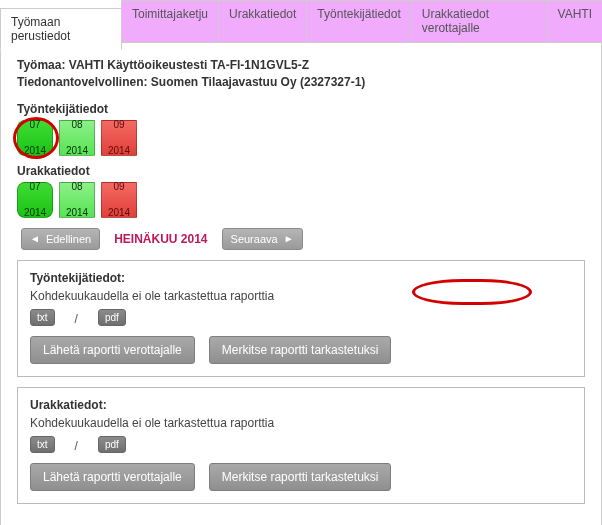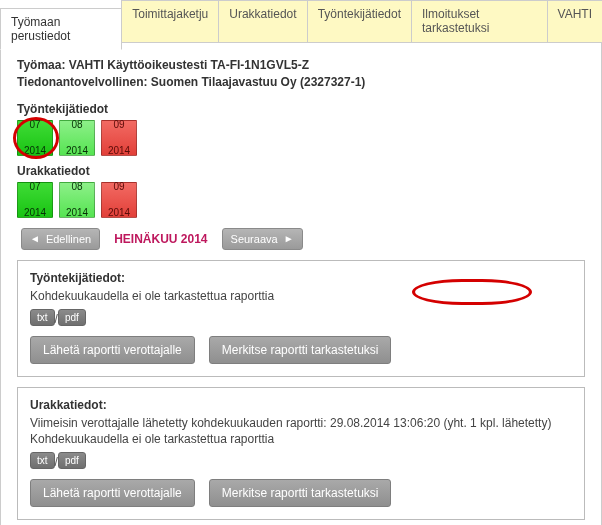--- a/index.html
+++ b/index.html
@@ -1,55 +1,55 @@
 <!DOCTYPE html>
 <html><head>
 <meta charset="utf-8">
 <style>
   * { box-sizing: border-box; margin: 0; padding: 0; }
   body { font-family: Arial, sans-serif; font-size: 12px; background: #fff; color: #333; }
   .wrap { width: 602px; }
   .tabs { display: flex; border-bottom: 1px solid #ccc; }
-  .tab { border: 1px solid #ccc; border-bottom: none; padding: 6px 10px; background: #fef9c3; font-size: 12px; color: #555; cursor: pointer; margin-right: -1px; }
+  .tab { border: 1px solid #ccc; border-bottom: none; padding: 6px 10px; background: #f0abfc; font-size: 12px; color: #555; cursor: pointer; margin-right: -1px; }
   .tab.active { background: #fff; color: #333; border-bottom: 1px solid #fff; position: relative; top: 8px; }
   .panel { border: 1px solid #ccc; border-top: none; padding: 14px 16px 18px 16px; }
   .hdr { font-weight: bold; font-size: 12px; line-height: 1.45; margin-bottom: 10px; }
   .sect-label { font-weight: bold; margin: 8px 0 4px 0; }
   .tiles { display: flex; gap: 6px; margin-bottom: 8px; position: relative; }
   .tile { width: 36px; height: 36px; border-radius: 1px; display: flex; flex-direction: column; align-items: center; justify-content: center; font-size: 10px; color: #0b3a0b; border: 1px solid rgba(0,0,0,0.25); }
   .tile .m { font-size: 10px; line-height: 1; }
   .tile .y { font-size: 10px; line-height: 1; margin-top: 16px; }
-  .tile.green  { background: linear-gradient(#3fdb36,#19c413); color: #063006; }
+  .tile.green  { background: linear-gradient(#3fdb36,#19c413); color: #063006; border-radius: 8px; }
   .tile.greenL { background: linear-gradient(#8df089,#56e452); color: #063006; }
   .tile.red    { background: linear-gradient(#f26a63,#e24039); color: #5a0b08; }
   .circle { position: absolute; border: 3px solid #d40000; border-radius: 50%; pointer-events: none; }
   .circle.c1 { width: 46px; height: 42px; left: -4px; top: -3px; }
   .nav { display: flex; align-items: center; gap: 14px; margin: 10px 0 10px 4px; }
   .navbtn { background: linear-gradient(#b5b5b5,#9a9a9a); color: #fff; border: 1px solid #8a8a8a; border-radius: 3px; height: 22px; padding: 0 8px; font-size: 11px; display: flex; align-items: center; gap: 6px; cursor: pointer; }
   .navbtn .arrow { font-size: 10px; }
   .month { font-weight: bold; font-size: 12px; color: #be185d; }
   .box { border: 1px solid #bbb; padding: 10px 12px 12px 12px; margin-bottom: 10px; position: relative; }
   .box .title { font-weight: bold; margin-bottom: 4px; }
   .box .line { font-size: 12px; color: #444; margin-bottom: 2px; }
-  .fmtrow { margin: 6px 0 10px 0; display: flex; align-items: flex-end; gap: 0; }
+  .fmtrow { margin: 6px 0 10px 0; display: flex; align-items: flex-end; gap: 20px; }
   .fmtbtn { background: linear-gradient(#8b8b8b,#6f6f6f); color: #fff; border: 1px solid #666; border-radius: 3px; padding: 2px 6px; font-size: 10px; cursor: pointer; }
   .slash { color: #555; }
   .bigbtn { background: linear-gradient(#a9a9a9,#8f8f8f); color: #fff; border: 1px solid #7e7e7e; border-radius: 3px; padding: 6px 12px; font-size: 12px; cursor: pointer; margin-right: 14px; }
   .highlight-oval { position: absolute; border: 3px solid #d40000; border-radius: 50% / 60%; width: 120px; height: 26px; pointer-events: none; }
 </style>
 </head>
 <body>
 
 <div class="wrap">
   <div class="tabs" id="tabs">
       <div class="tab active">Työmaan perustiedot</div>
       <div class="tab">Toimittajaketju</div>
       <div class="tab">Urakkatiedot</div>
       <div class="tab">Työntekijätiedot</div>
-      <div class="tab">Ilmoitukset tarkastetuksi</div>
+      <div class="tab">Urakkatiedot verottajalle</div>
       <div class="tab">VAHTI</div>
     </div>
   <div class="panel">
     <div class="hdr">
       <div>Työmaa: VAHTI Käyttöoikeustesti TA-FI-1N1GVL5-Z</div>
       <div>Tiedonantovelvollinen: Suomen Tilaajavastuu Oy (2327327-1)</div>
     </div>
 
     <div class="sect-label">Työntekijätiedot</div>
     <div class="tiles" id="worker-tiles">
@@ -95,20 +95,20 @@
         <span class="arrow">►</span>
       </button>
     </div>
 
     <div id="boxes">
         <div class="box"><div class="title">Työntekijätiedot:</div><div class="line">Kohdekuukaudella ei ole tarkastettua raporttia</div><div class="fmtrow">
             <button class="fmtbtn">txt</button>
             <span class="slash"> / </span>
             <button class="fmtbtn">pdf</button>
           </div><button class="bigbtn">Lähetä raportti verottajalle</button><button class="bigbtn">Merkitse raportti tarkastetuksi</button><div class="highlight-oval" style="top: 18px; right: 52px;"></div></div>
-        <div class="box"><div class="title">Urakkatiedot:</div><div class="line"><span>Viimeisin verottajalle lähetetty kohdekuukauden raportti: 29.08.2014 13:06:20 (yht. 1 kpl. lähetetty)</span></div><div class="line">Kohdekuukaudella ei ole tarkastettua raporttia</div><div class="fmtrow">
+        <div class="box"><div class="title">Urakkatiedot:</div><div class="line">Kohdekuukaudella ei ole tarkastettua raporttia</div><div class="fmtrow">
             <button class="fmtbtn">txt</button>
             <span class="slash"> / </span>
             <button class="fmtbtn">pdf</button>
           </div><button class="bigbtn">Lähetä raportti verottajalle</button><button class="bigbtn">Merkitse raportti tarkastetuksi</button></div>
       </div>
   </div>
 </div>
 
 </body></html>

